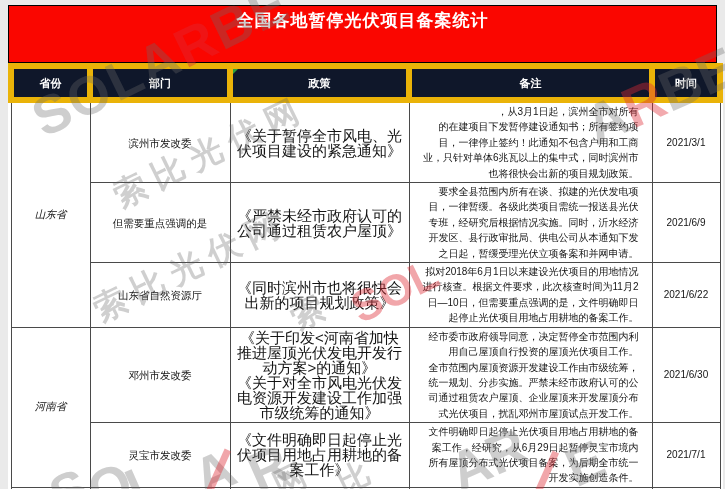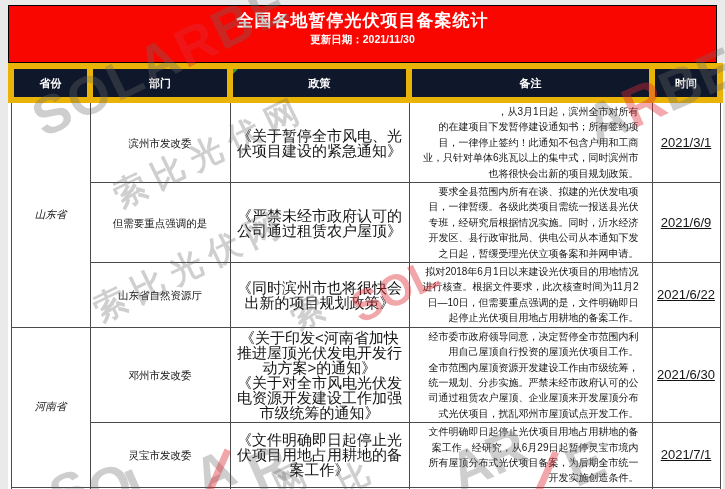--- a/index.html
+++ b/index.html
@@ -26,21 +26,21 @@
     text-align:center;vertical-align:middle;padding:1px 2px;
     box-sizing:border-box;background:transparent;
   }
   td.province{font-size:10.5px;font-style:italic;}
   td.dept{white-space:pre-line;line-height:14px;}
   td.policy{font-size:15px;line-height:15px;white-space:pre-line;padding:1px 4px;}
   td.remark{
     text-align:right;font-size:10px;line-height:15.4px;
     padding:1px 13px;white-space:pre-line;vertical-align:top;
   }
-  td.time{font-size:13px;text-decoration:underline;}
+  td.time{font-size:10px;}
   .green-tri{
     position:absolute;left:0;top:0;width:0;height:0;
     border-top:5px solid #2e9e3a;border-right:5px solid transparent;
   }
   
   .wm{position:absolute;z-index:3;pointer-events:none;white-space:nowrap;
       font-weight:bold;color:rgba(105,105,105,0.33);transform-origin:left top;}
   .wm .red{color:rgba(222,42,52,0.40);}
   .wm-big{font-size:54px;transform:rotate(-26deg);letter-spacing:2px;}
   .wm-cn{font-size:33px;transform:rotate(-26deg);letter-spacing:9px;color:rgba(95,95,95,0.30);}
@@ -76,21 +76,20 @@
 <div class="wm wm-cn1" style="left:266px;top:468px;font-size:32px;">网</div>
 <div class="wm wm-cn1" style="left:330px;top:466px;font-size:32px;">比</div>
 <div class="wm wm-ltr" style="left:440px;top:446px;">AR</div>
 <div class="slash" style="left:543px;top:450px;"></div>
 <div class="wm wm-ltr" style="left:556px;top:442px;">E</div>
 
 <div class="sheet">
 
   <div class="titleblock">
     <div class="title">全国各地暂停光伏项目备案统计</div>
-    <div class="sub">更新日期：2021/11/30</div>
   </div>
 
   <table>
     <colgroup>
       <col style="width:79px">
         <col style="width:140px">
         <col style="width:179px">
         <col style="width:243px">
         <col style="width:68px">
     </colgroup>

